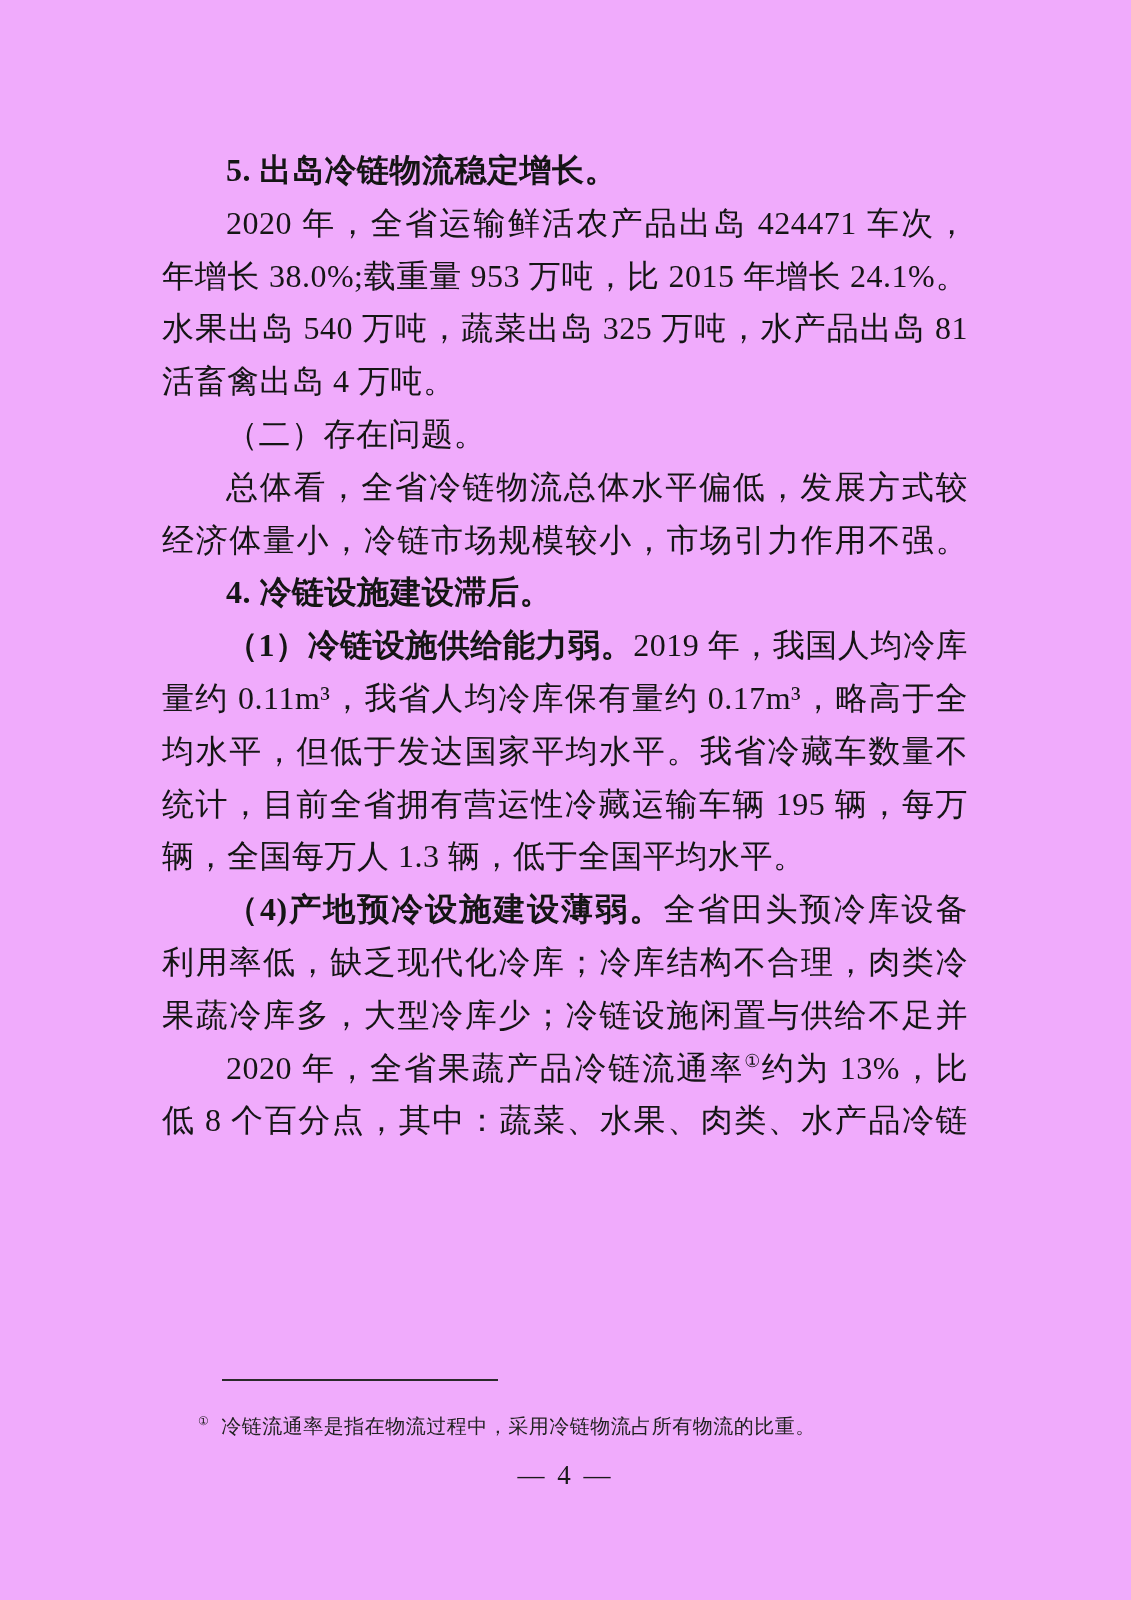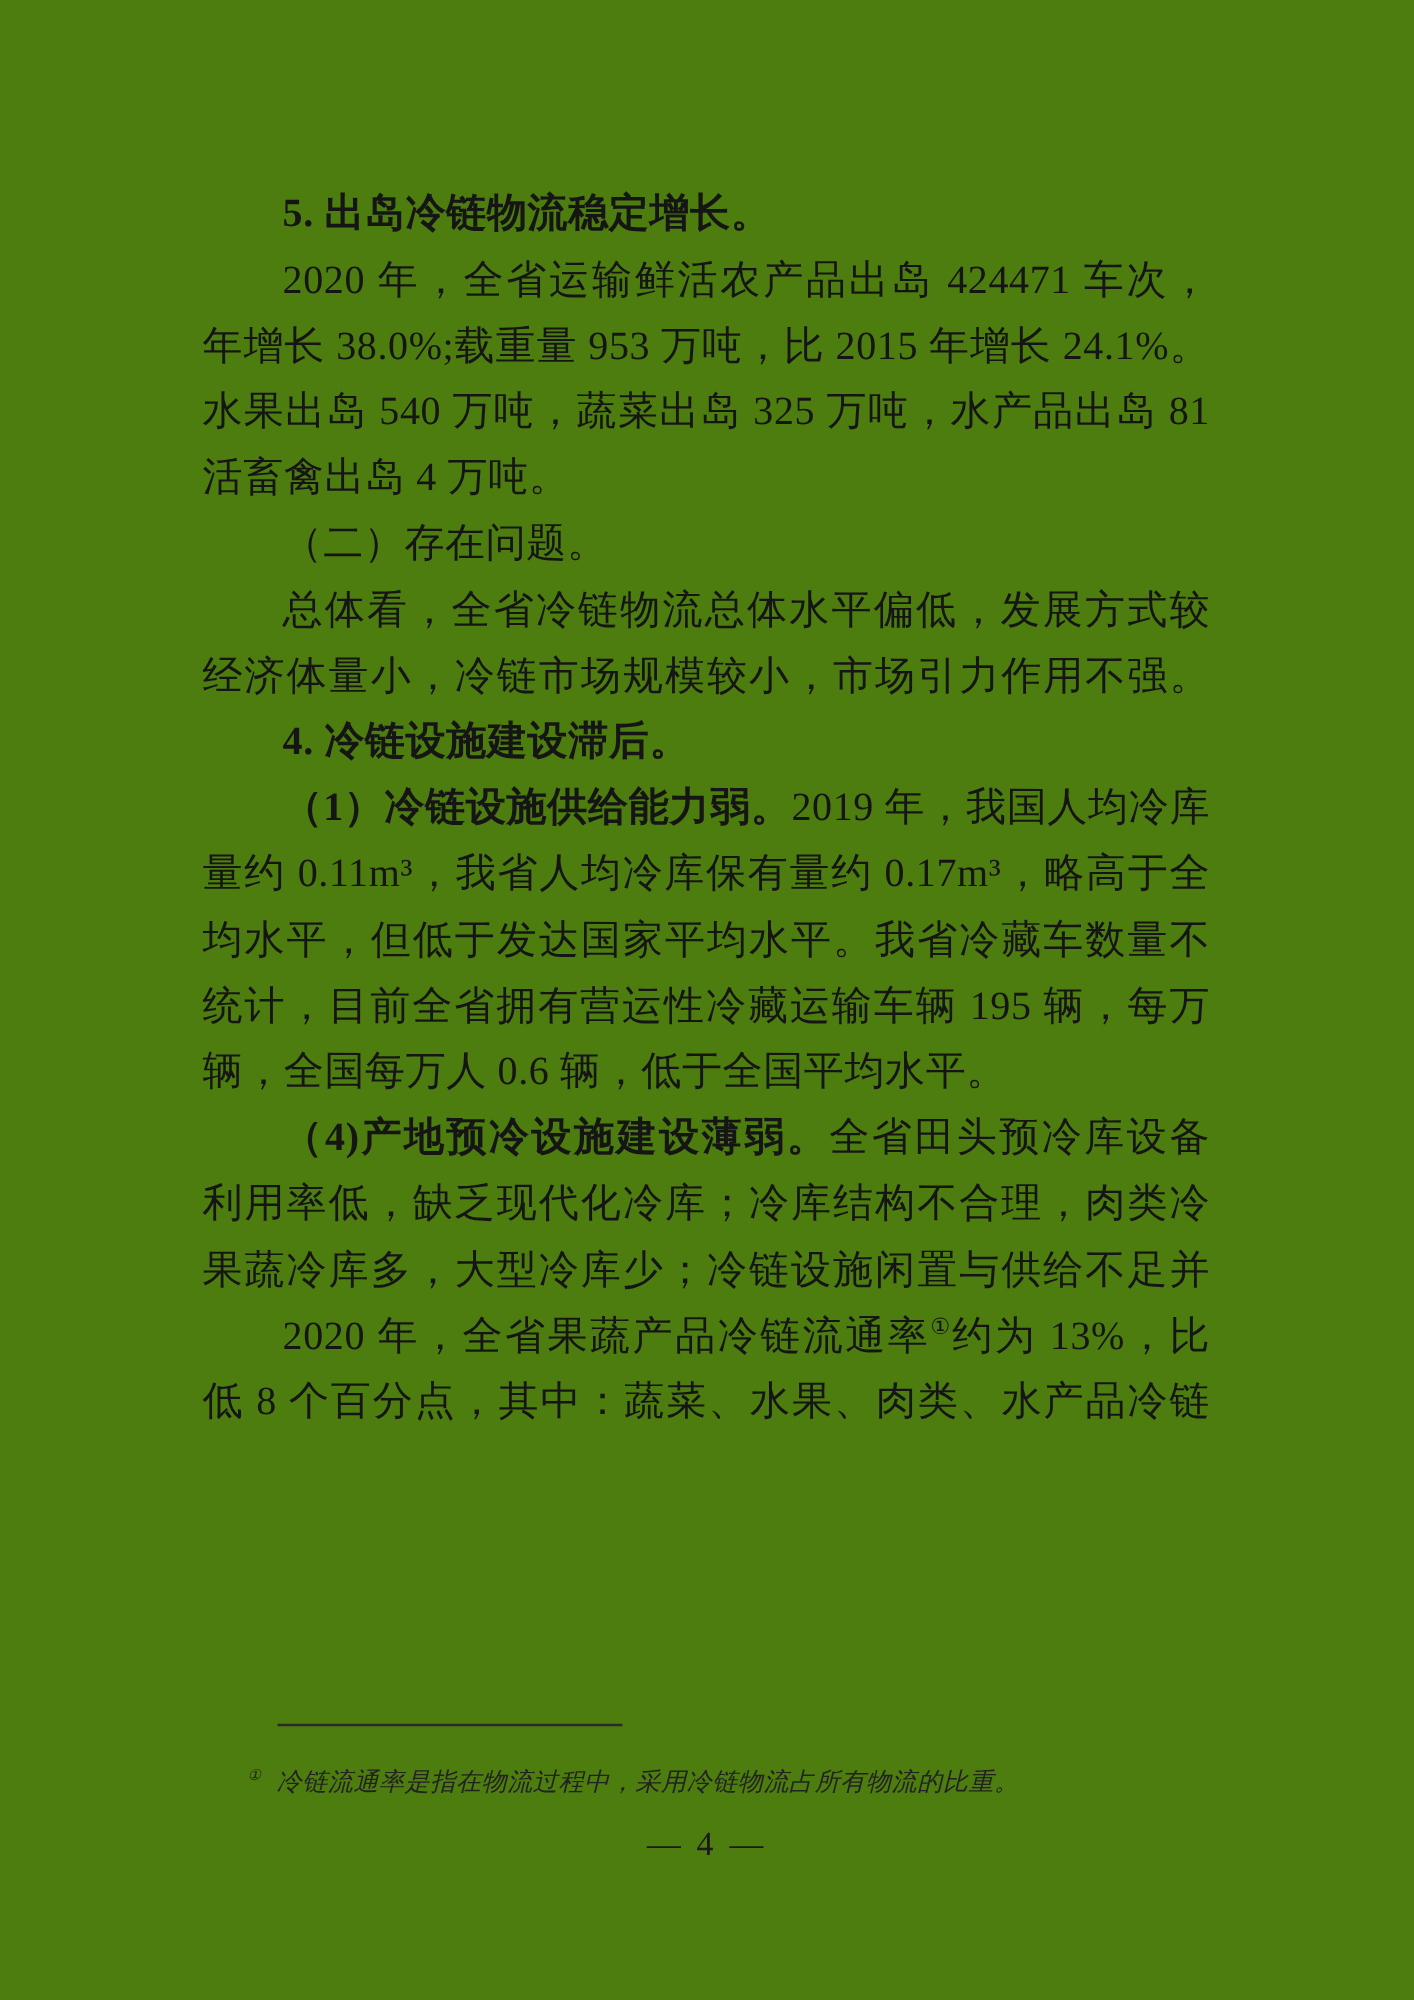--- a/index.html
+++ b/index.html
@@ -1,19 +1,19 @@
 <!DOCTYPE html>
 <html><head>
 <meta charset="utf-8">
 <style>
   html,body{margin:0;padding:0;background:#ffffff;}
   .page{
     position:relative;
     width:1131px;height:1600px;
-    background:#4d7c0f;
+    background:#f0abfc;
     color:#151515;
     font-family:"Liberation Serif","DejaVu Serif",serif;
     overflow:hidden;
   }
   .content{
     position:absolute;
     top:144px;left:162px;width:806px;
   }
   .line{
     font-size:32px;
@@ -43,21 +43,20 @@
     margin-left:60px;
     width:276px;height:0;
     border-top:2px solid #2a2a2a;
   }
   .fn-text{
     margin:30px 0 0 36px;
     font-size:20px;
     line-height:30px;
     letter-spacing:0.5px;
     color:#222;
-    font-style:italic;
   }
   .fn-marker{
     font-size:12px;
     vertical-align:super;
     line-height:0;
     margin-right:12px;
   }
   .footer{
     position:absolute;
     top:1458px;left:0;width:1131px;
@@ -82,21 +81,21 @@
       <div class="line"><span class="s-n">水果出岛 540 万吨，蔬菜出岛 325 万吨，水产品出岛 81 万吨，</span></div>
       <div class="line end"><span class="s-n">活畜禽出岛 4 万吨。</span></div>
       <div class="line first end"><span class="s-kai">（二）存在问题。</span></div>
       <div class="line first"><span class="s-n">总体看，全省冷链物流总体水平偏低，发展方式较粗放，</span></div>
       <div class="line"><span class="s-n">经济体量小，冷链市场规模较小，市场引力作用不强。主要表</span></div>
       <div class="line first end"><span class="s-hei">4. 冷链设施建设滞后。</span></div>
       <div class="line first"><span class="s-hei">（1）冷链设施供给能力弱。</span><span class="s-n">2019 年，我国人均冷库保有</span></div>
       <div class="line"><span class="s-n">量约 0.11m³，我省人均冷库保有量约 0.17m³，略高于全国平</span></div>
       <div class="line"><span class="s-n">均水平，但低于发达国家平均水平。我省冷藏车数量不足，据</span></div>
       <div class="line"><span class="s-n">统计，目前全省拥有营运性冷藏运输车辆 195 辆，每万人 0.19</span></div>
-      <div class="line end"><span class="s-n">辆，全国每万人 0.6 辆，低于全国平均水平。</span></div>
+      <div class="line end"><span class="s-n">辆，全国每万人 1.3 辆，低于全国平均水平。</span></div>
       <div class="line first"><span class="s-hei">（4)产地预冷设施建设薄弱。</span><span class="s-n">全省田头预冷库设备老旧、</span></div>
       <div class="line"><span class="s-n">利用率低，缺乏现代化冷库；冷库结构不合理，肉类冷库少、</span></div>
       <div class="line"><span class="s-n">果蔬冷库多，大型冷库少；冷链设施闲置与供给不足并存，造</span></div>
       <div class="line first"><span class="s-n">2020 年，全省果蔬产品冷链流通率</span><sup class="s-sup">①</sup><span class="s-n">约为 13%，比全国约</span></div>
       <div class="line"><span class="s-n">低 8 个百分点，其中：蔬菜、水果、肉类、水产品冷链流通率</span></div>
     </div>
 
   <div class="footnote-area">
     <div class="fn-rule"></div>
     <p class="fn-text"><sup class="fn-marker">①</sup><span>冷链流通率是指在物流过程中，采用冷链物流占所有物流的比重。</span></p>

